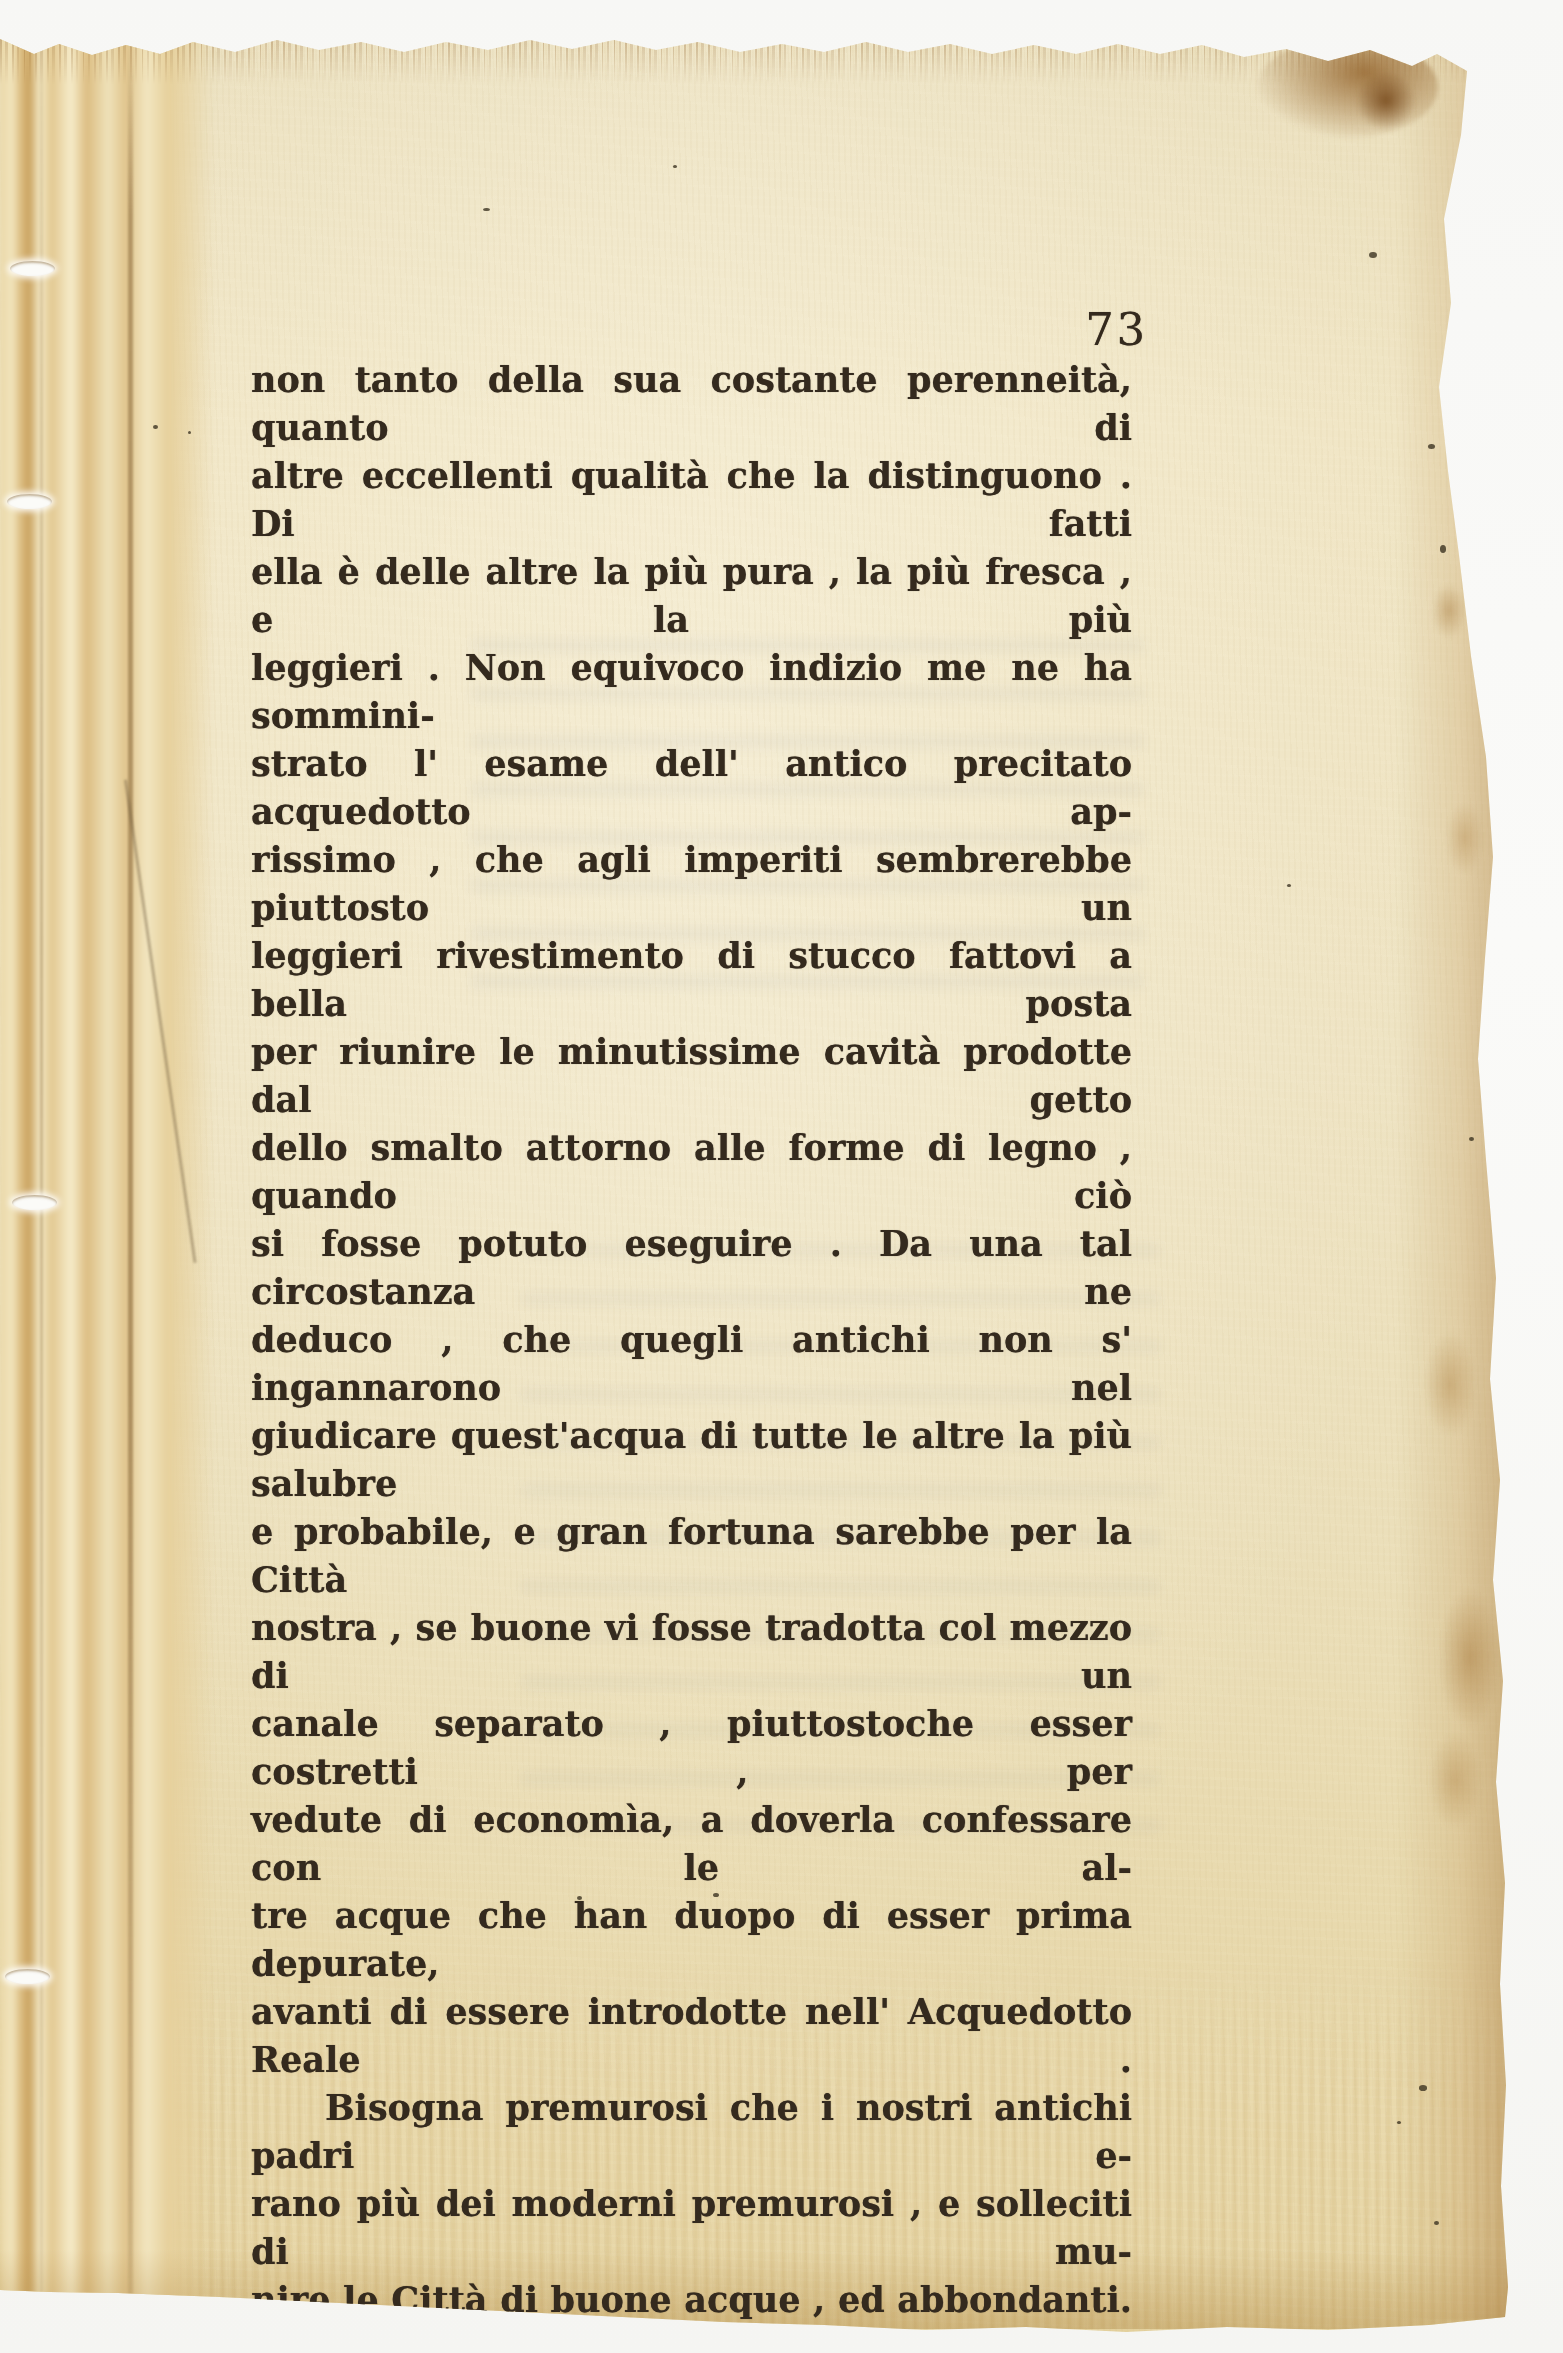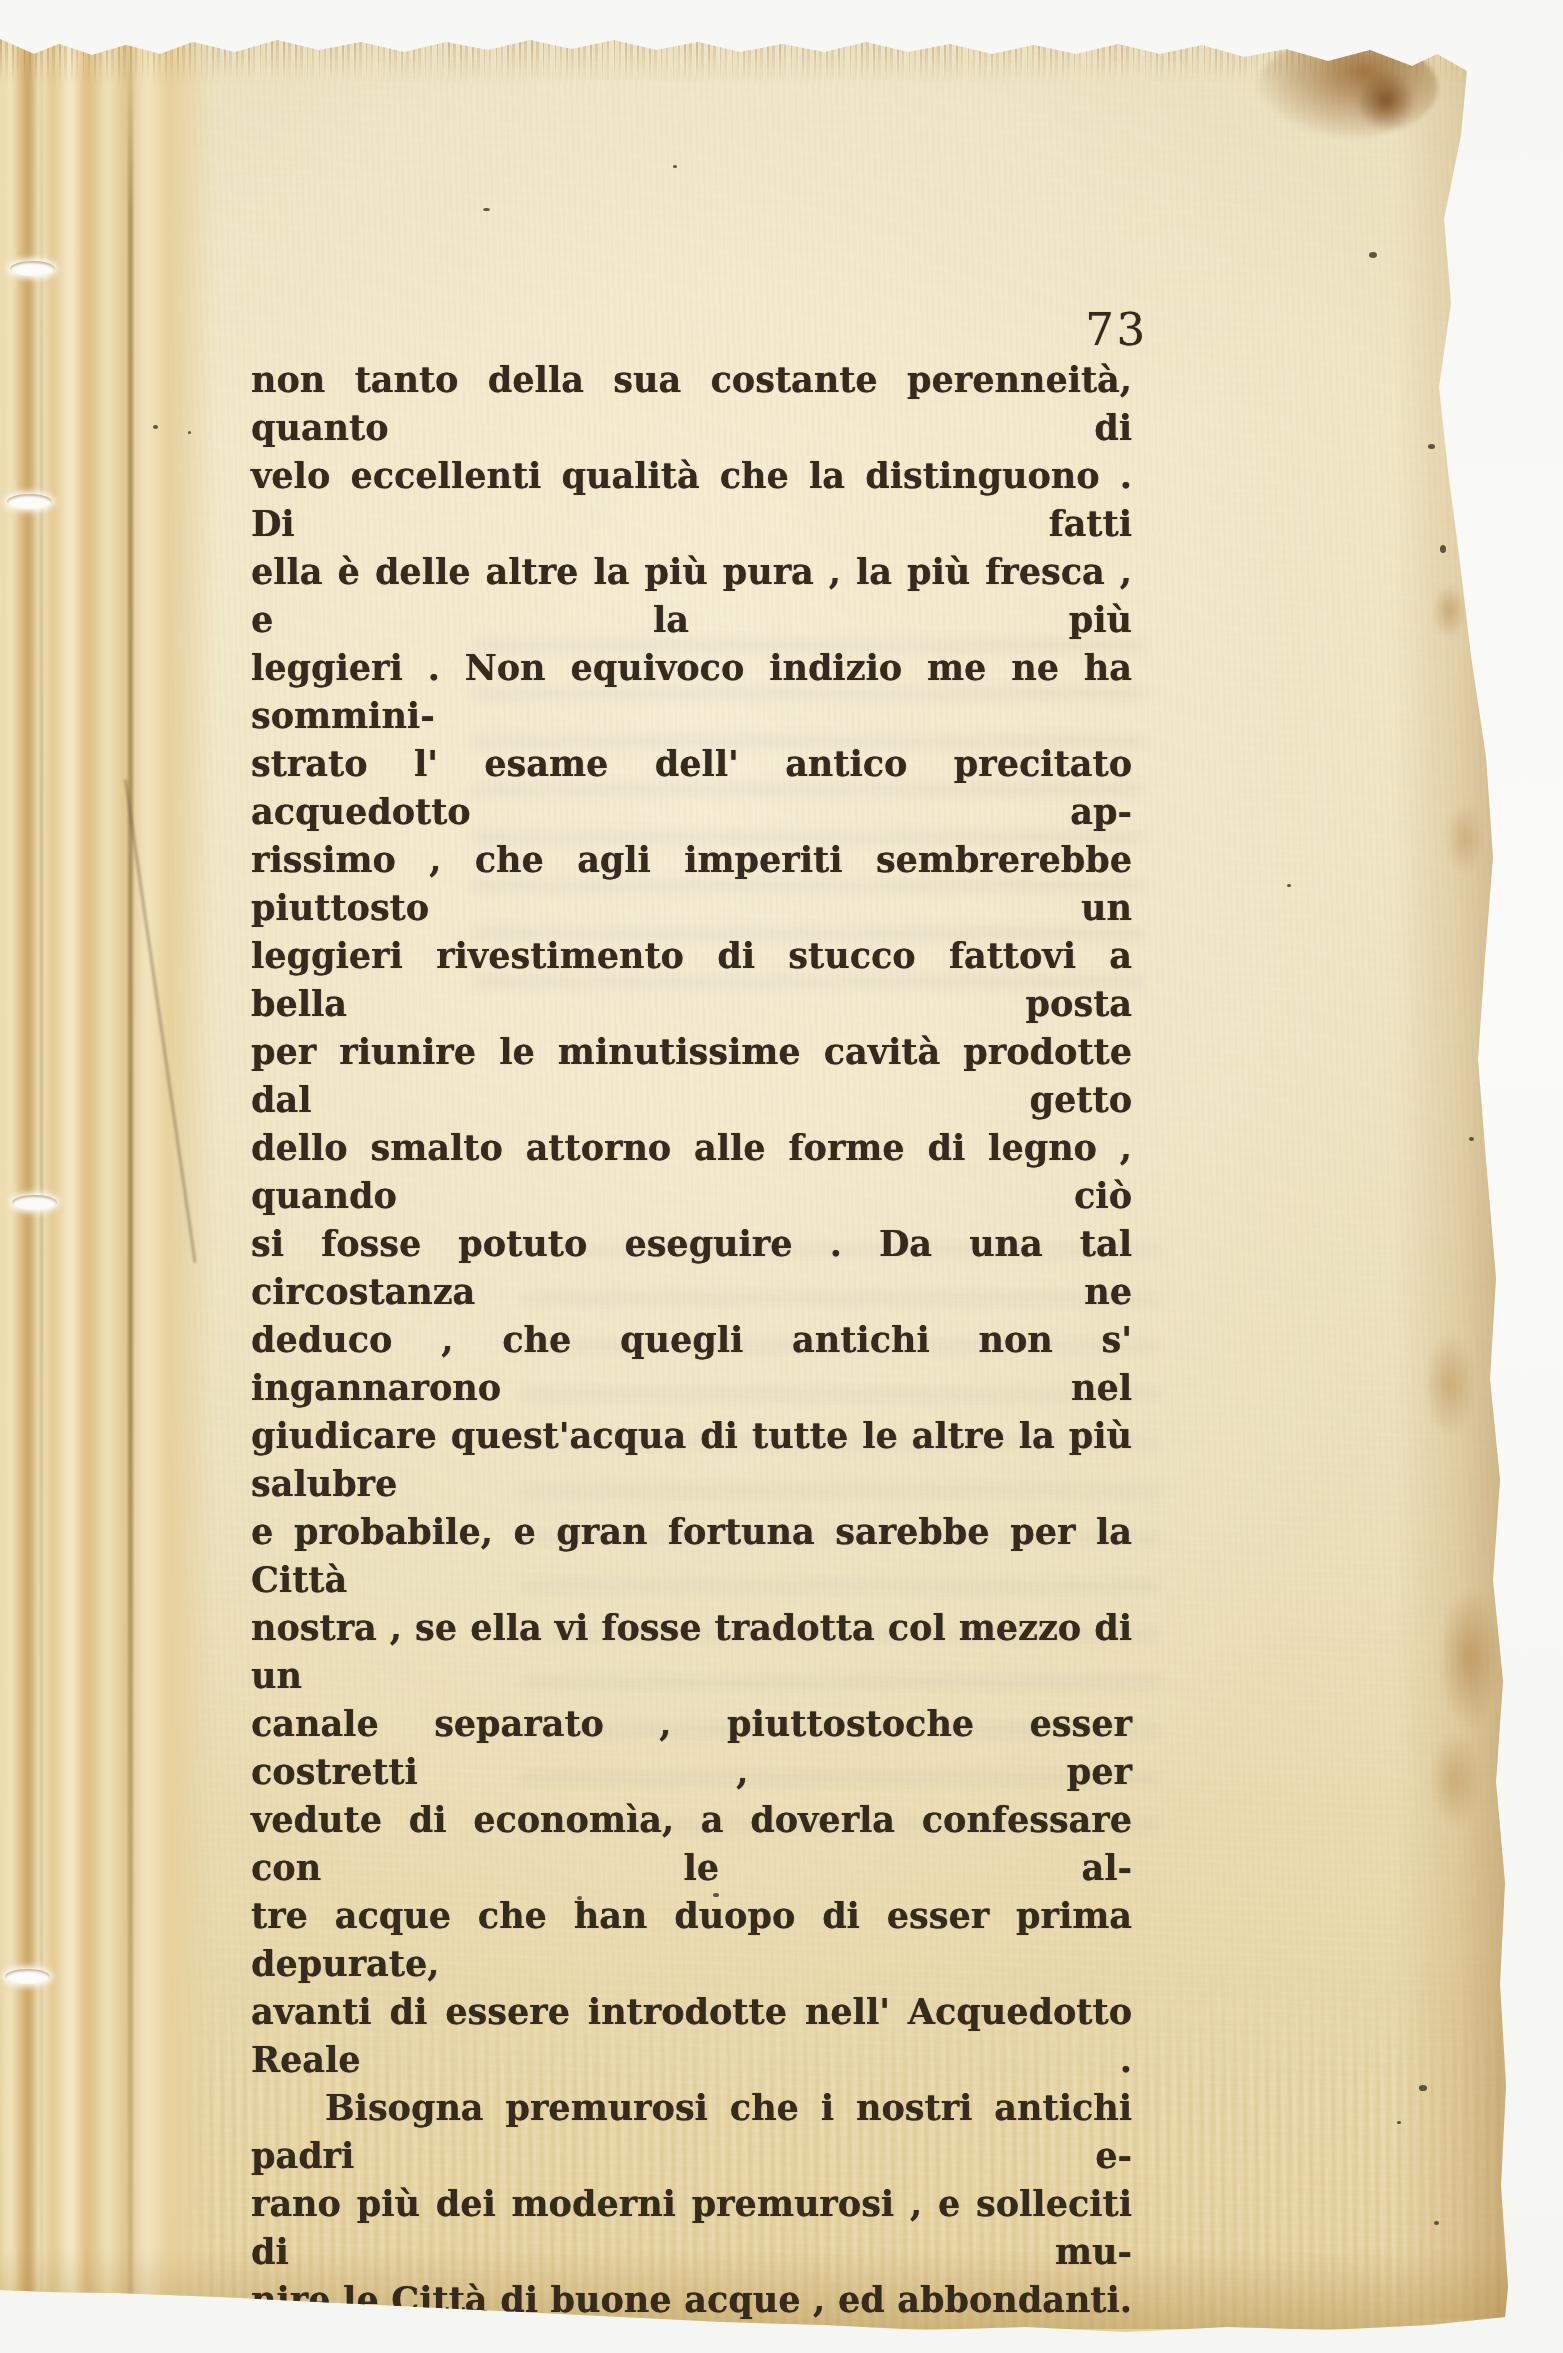--- a/index.html
+++ b/index.html
@@ -139,33 +139,33 @@
 
     <div class="hole" style="left:10px;top:261px"></div>
     <div class="hole" style="left:6.7px;top:494px"></div>
     <div class="hole" style="left:11.8px;top:1195px"></div>
     <div class="hole" style="left:5px;top:1969px"></div>
 
     <div class="page-number">73</div>
 
     <div class="text-block">
         <div class="line">non tanto della sua costante perenneità, quanto di</div>
-        <div class="line">velo eccellenti qualità che la distinguono . Di fatti</div>
+        <div class="line">altre eccellenti qualità che la distinguono . Di fatti</div>
         <div class="line">ella è delle altre la più pura , la più fresca , e la più</div>
         <div class="line">leggieri . Non equivoco indizio me ne ha sommini-</div>
         <div class="line">strato l' esame dell' antico precitato acquedotto ap-</div>
         <div class="line">rissimo , che agli imperiti sembrerebbe piuttosto un</div>
         <div class="line">leggieri rivestimento di stucco fattovi a bella posta</div>
         <div class="line">per riunire le minutissime cavità prodotte dal getto</div>
         <div class="line">dello smalto attorno alle forme di legno , quando ciò</div>
         <div class="line">si fosse potuto eseguire . Da una tal circostanza ne</div>
         <div class="line">deduco , che quegli antichi non s' ingannarono nel</div>
         <div class="line">giudicare quest'acqua di tutte le altre la più salubre</div>
         <div class="line">e probabile, e gran fortuna sarebbe per la Città</div>
-        <div class="line">nostra , se ella vi fosse tradotta col mezzo di un</div>
+        <div class="line">nostra , se buone vi fosse tradotta col mezzo di un</div>
         <div class="line">canale separato , piuttostoche esser costretti , per</div>
         <div class="line">vedute di economìa, a doverla confessare con le al-</div>
         <div class="line">tre acque che han duopo di esser prima depurate,</div>
         <div class="line">avanti di essere introdotte nell' Acquedotto Reale .</div>
         <div class="line indent">Bisogna premurosi che i nostri antichi padri e-</div>
         <div class="line">rano più dei moderni premurosi , e solleciti di mu-</div>
         <div class="line">nire le Città di buone acque , ed abbondanti. Dopo</div>
       </div>
 
   </div>

